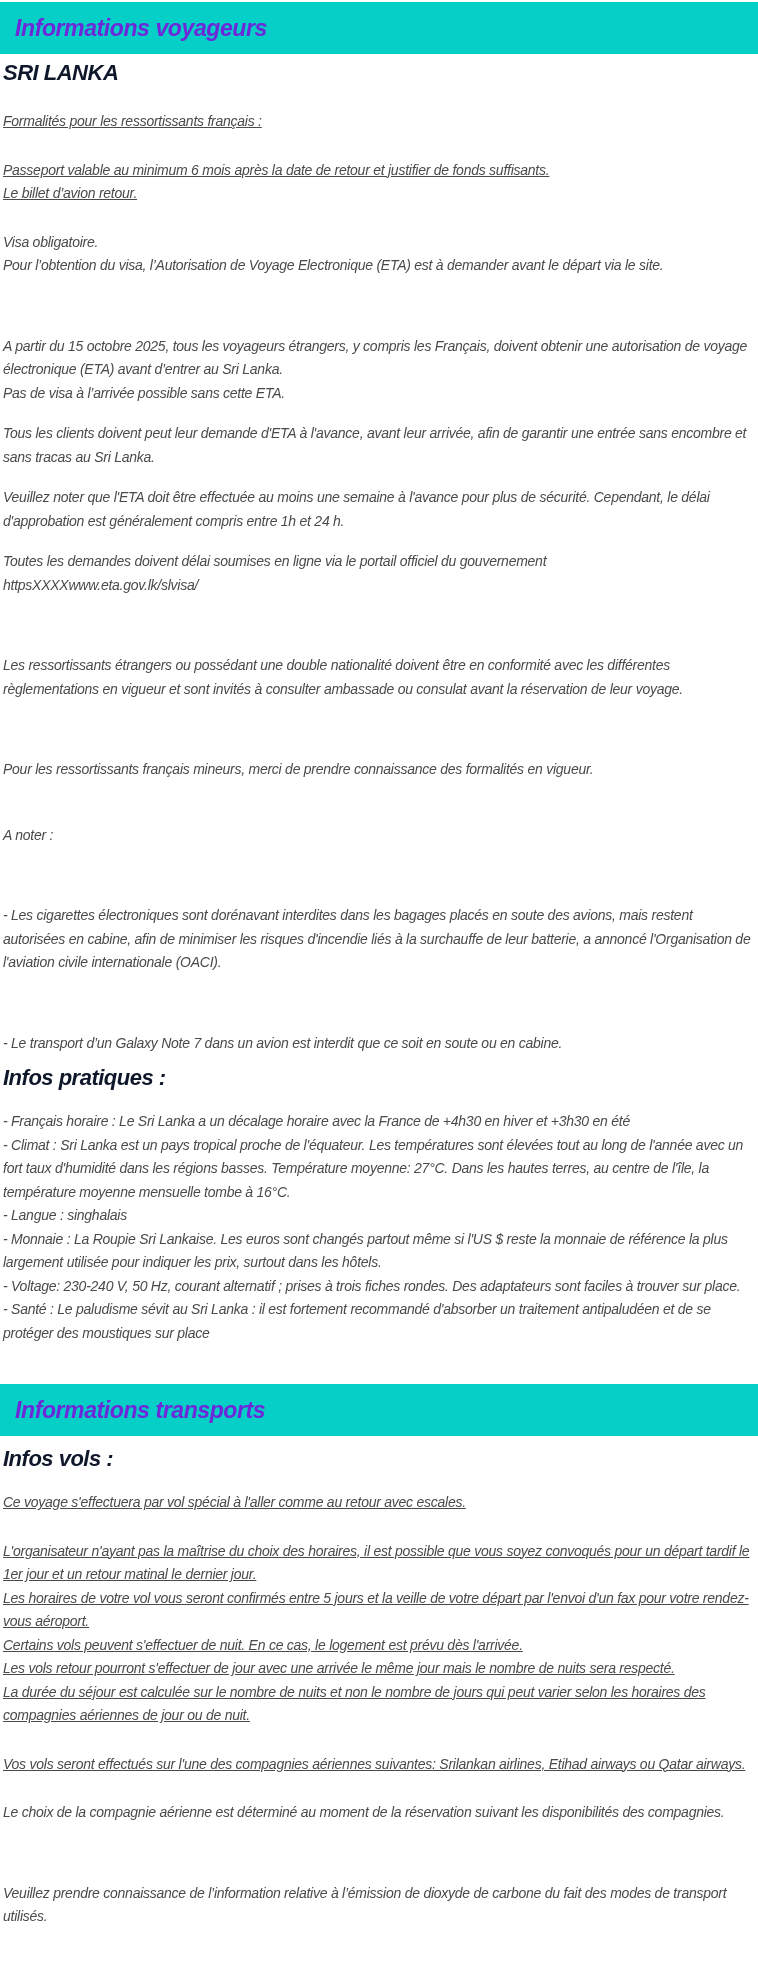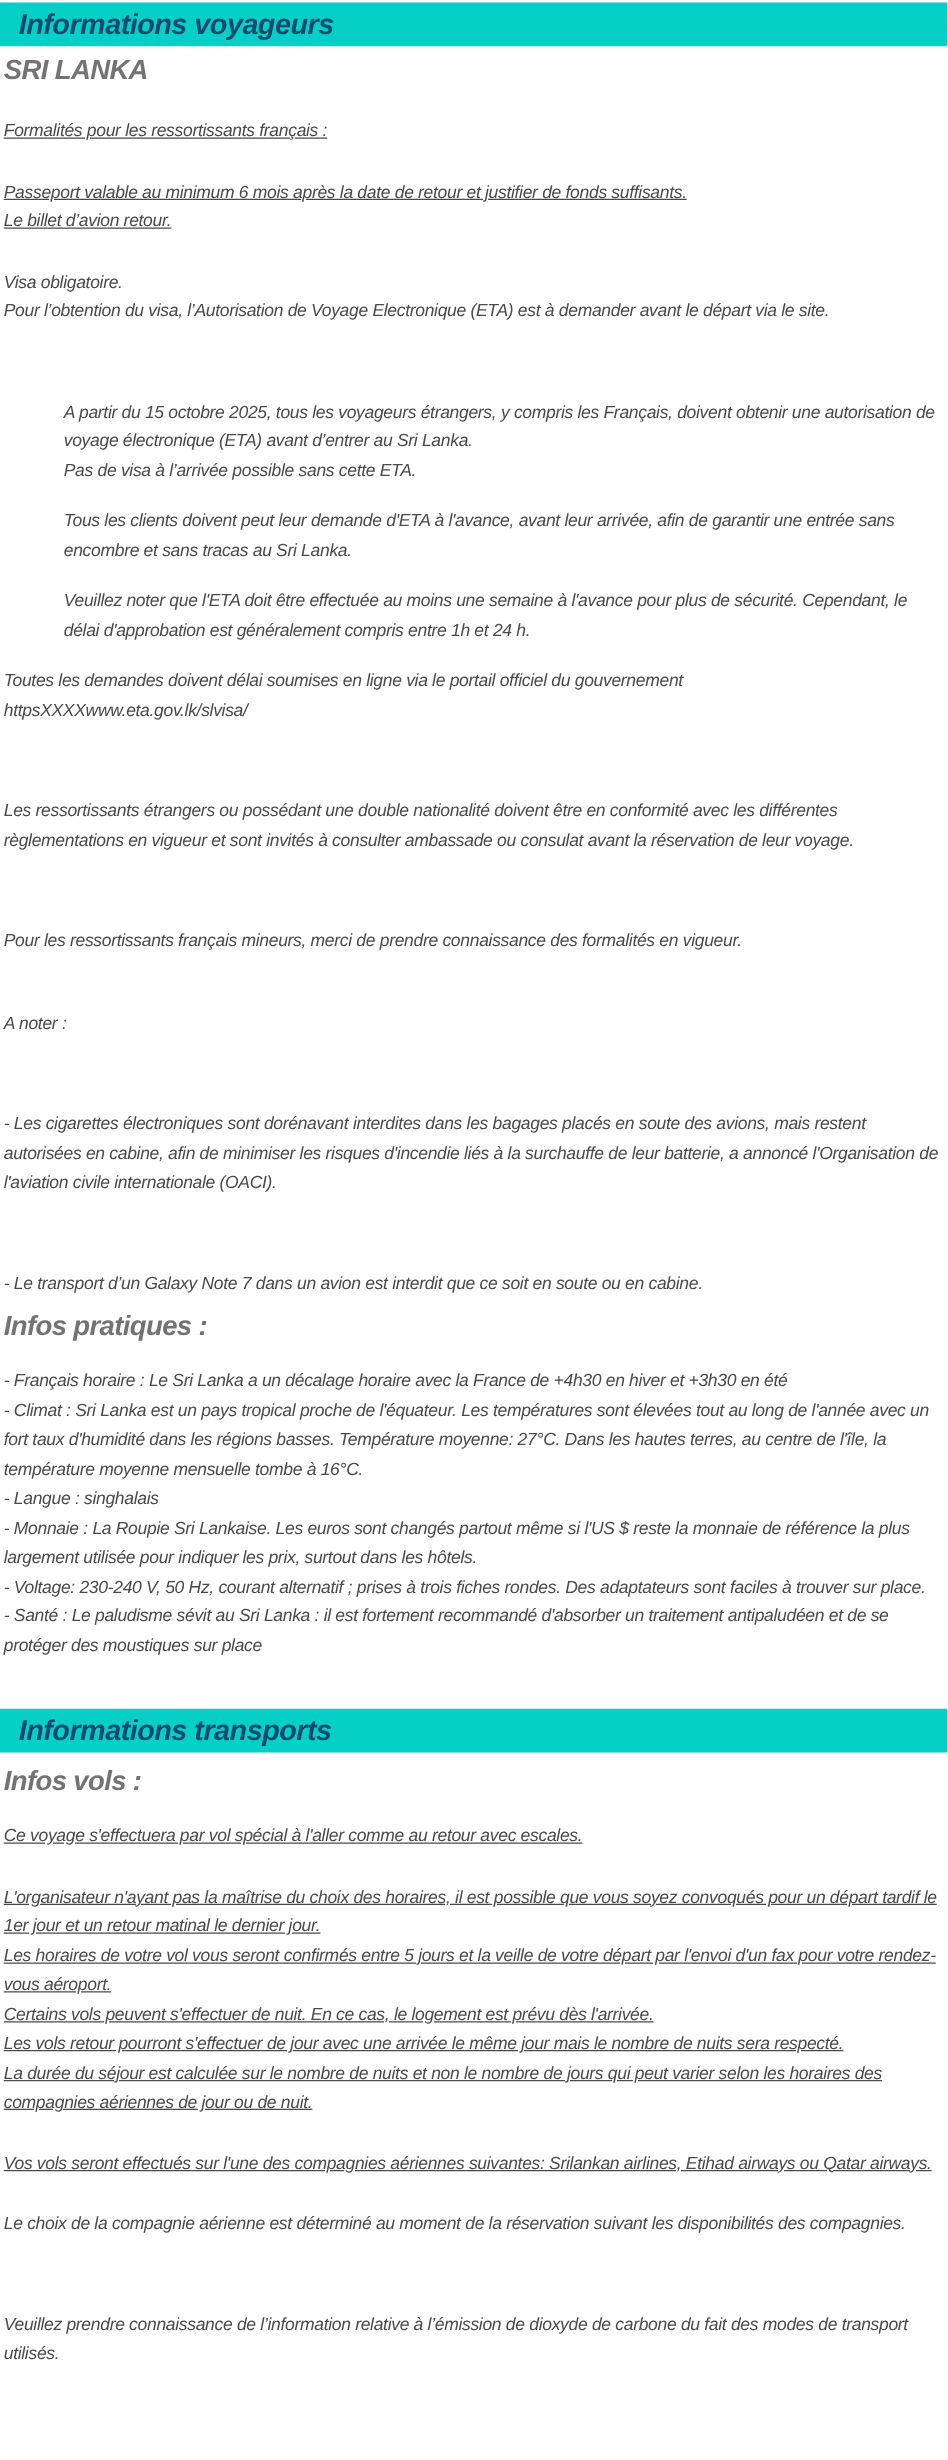--- a/index.html
+++ b/index.html
@@ -14,58 +14,58 @@
     color: #4a4a4a;
   }
   .page {
     width: 758px;
     background: #ffffff;
     padding-top: 2px;
     box-sizing: border-box;
   }
   .banner {
     background: #05cfc7;
-    color: #0c4a6e;
-    height: 35px;
+    color: #6d28d9;
+    height: 52px;
     display: flex;
     align-items: center;
     padding-left: 15px;
     font-size: 23px;
     font-weight: 700;
     font-style: italic;
     letter-spacing: -0.4px;
   }
   .banner-transports {
     margin-top: 39px;
   }
   .content {
     padding: 0 3px;
   }
   .pink-heading {
-    color: #737373;
+    color: #0f172a;
     font-weight: 700;
     font-style: italic;
     font-size: 22px;
     letter-spacing: -0.5px;
     margin: 0;
   }
   .country-heading {
     margin: 6px 0 24px 0;
   }
   .sub-heading {
     margin: 10px 0 19px 0;
   }
   .para {
     margin: 0;
     font-size: 14px;
     line-height: 23.5px;
     letter-spacing: -0.25px;
     white-space: pre-line;
   }
-  .g1 { margin-bottom: 17px; margin-left: 48px; }   
+  .g1 { margin-bottom: 17px; }   
   .g2 { margin-bottom: 25px; text-decoration: underline; }   
   .g3 { margin-bottom: 42px; }   
   .g4 { margin-bottom: 57px; }   
   .list .para { margin-bottom: 0; }
 </style>
 </head>
 <body>
 
 <div class="page">
 

